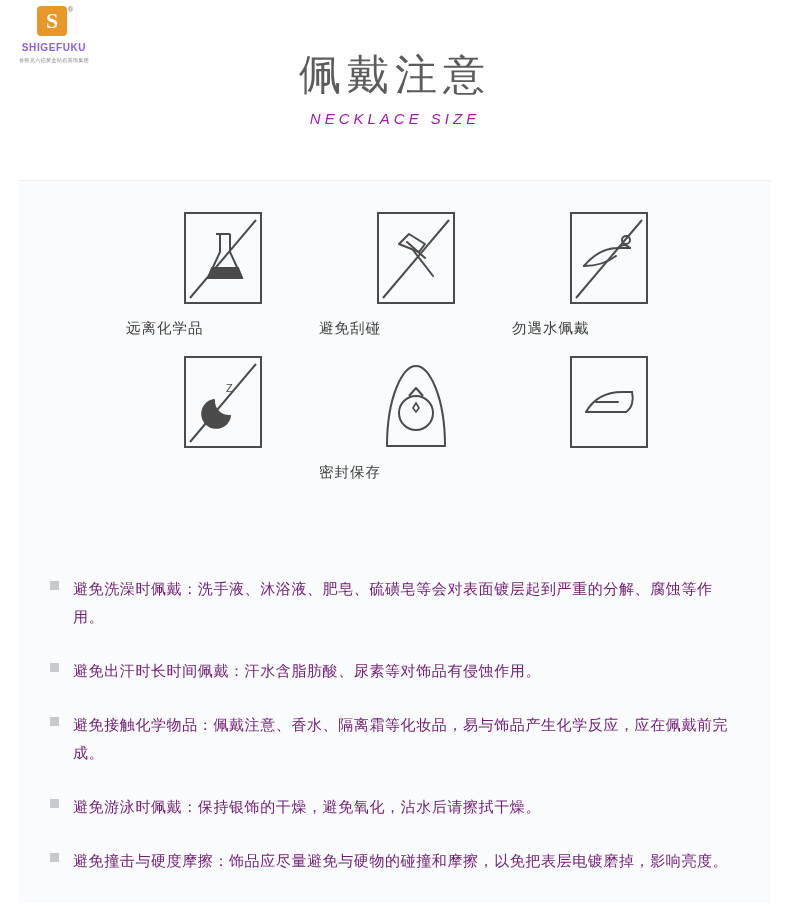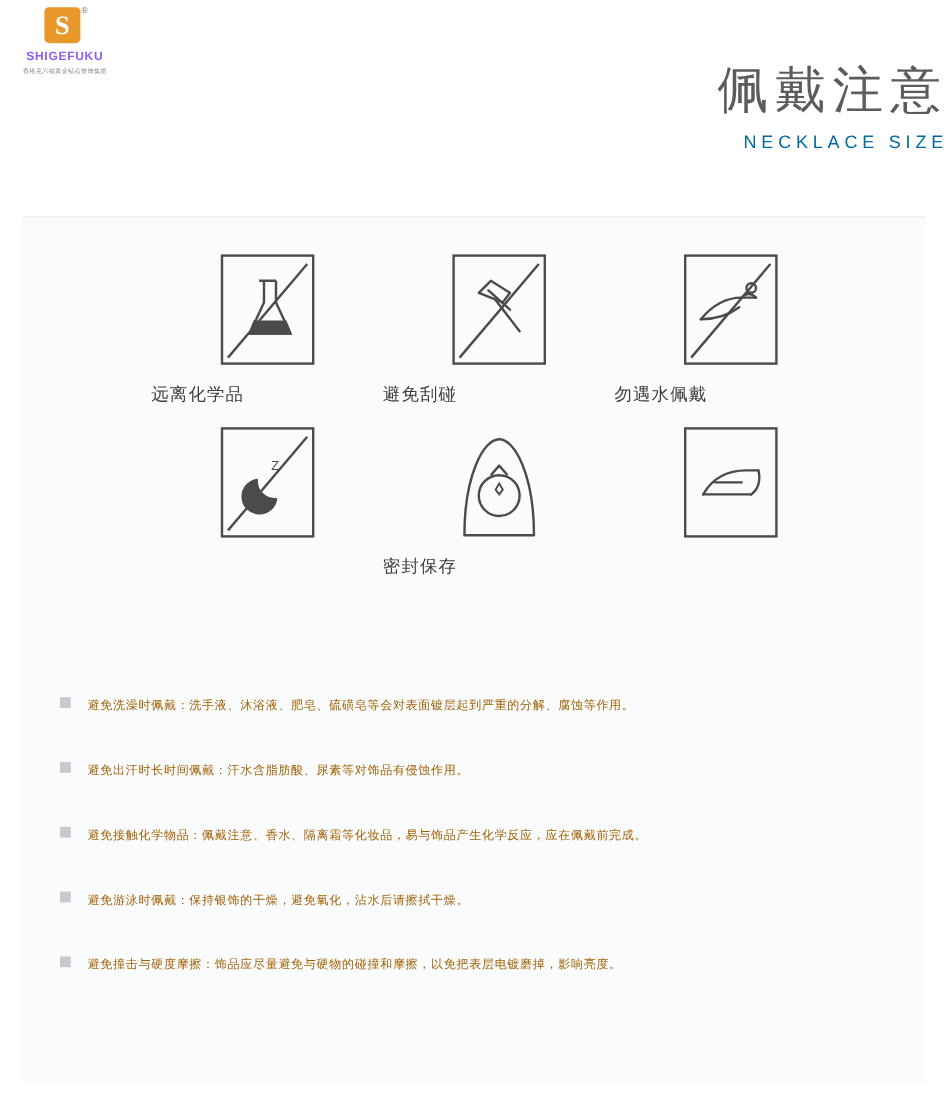--- a/index.html
+++ b/index.html
@@ -68,36 +68,37 @@
     margin-top: 1px;
     white-space: nowrap;
   }
 
   
   .title-wrap {
     position: absolute;
     left: 0;
     top: 48px;
     width: 790px;
-    text-align: right;
+    text-align: center;
   }
   .title-cn {
     font-size: 42px;
     letter-spacing: 6px;
     color: #5c5c5c;
     font-family: "Liberation Sans", sans-serif;
     font-weight: normal;
     line-height: 54px;
   }
   .title-en {
     font-size: 15px;
     letter-spacing: 4px;
-    color: #0369a1;
+    color: #a21caf;
     margin-top: 8px;
     font-family: "Liberation Sans", sans-serif;
+    font-style: italic;
   }
 
   
   .panel {
     position: absolute;
     left: 19px;
     top: 180px;
     width: 752px;
     height: 722px;
     background: #fafbfc;
@@ -157,23 +158,23 @@
   }
   .note-bullet {
     width: 9px;
     height: 9px;
     background: #c6c9ce;
     margin-top: 6px;
     margin-right: 14px;
     flex: 0 0 auto;
   }
   .note-text {
-    font-size: 10px;
+    font-size: 15px;
     line-height: 28px;
-    color: #a16207;
+    color: #701a75;
     letter-spacing: 0.6px;
     font-family: Liberation Serif, serif;
   }
 </style>
 </head>
 <body>
 
 <div class="logo-block">
   <div class="logo-mark">
     <div class="logo-s">S</div>

